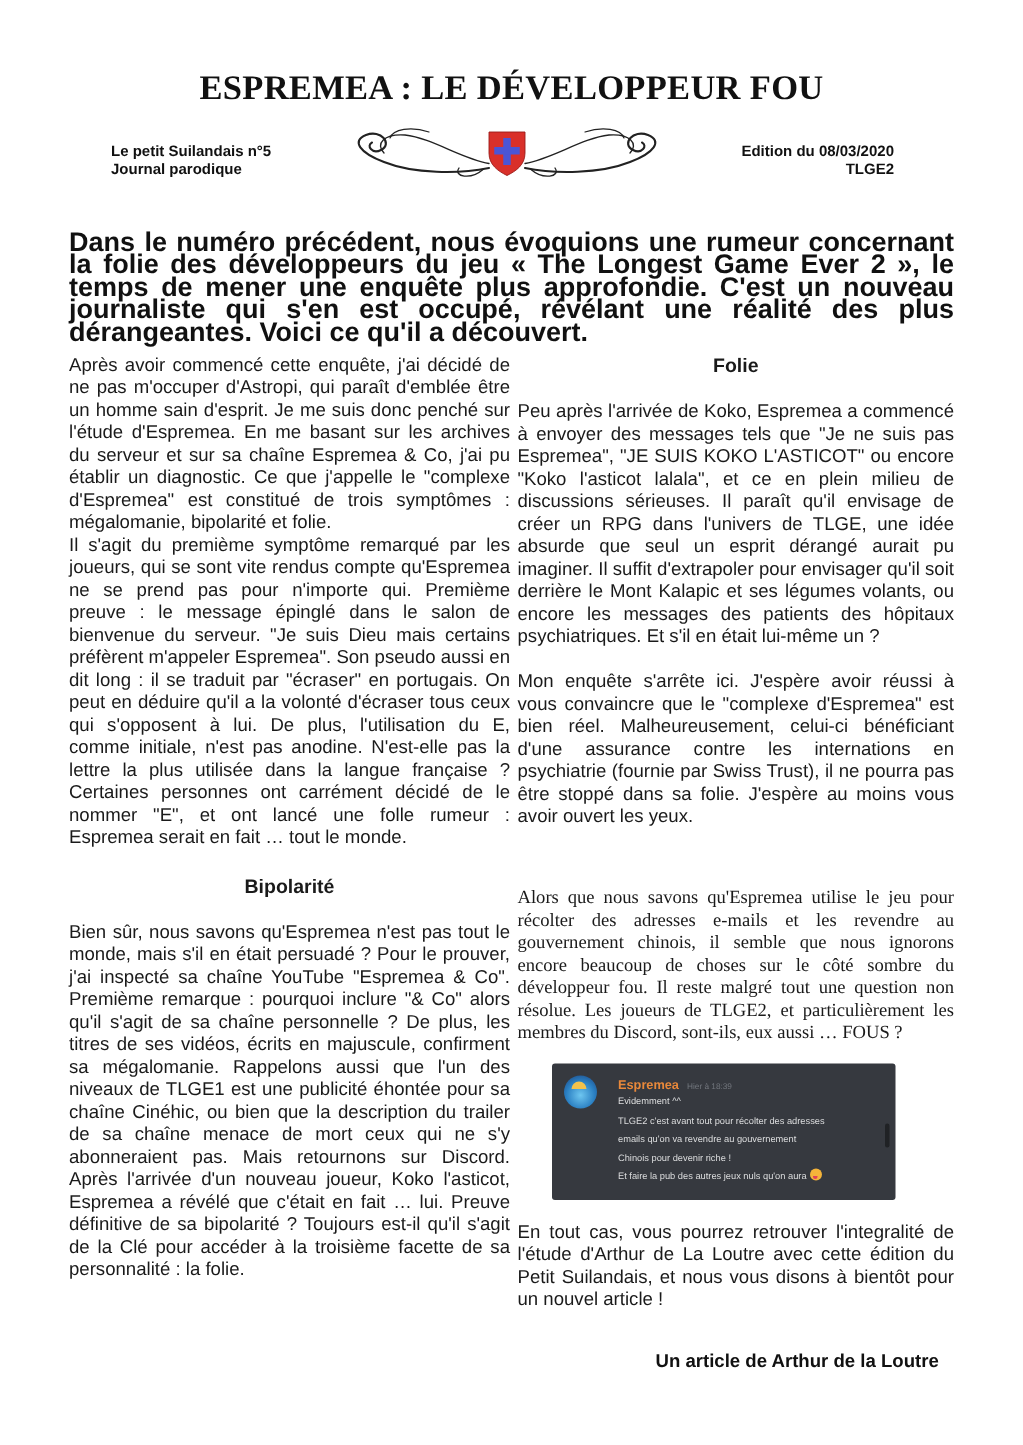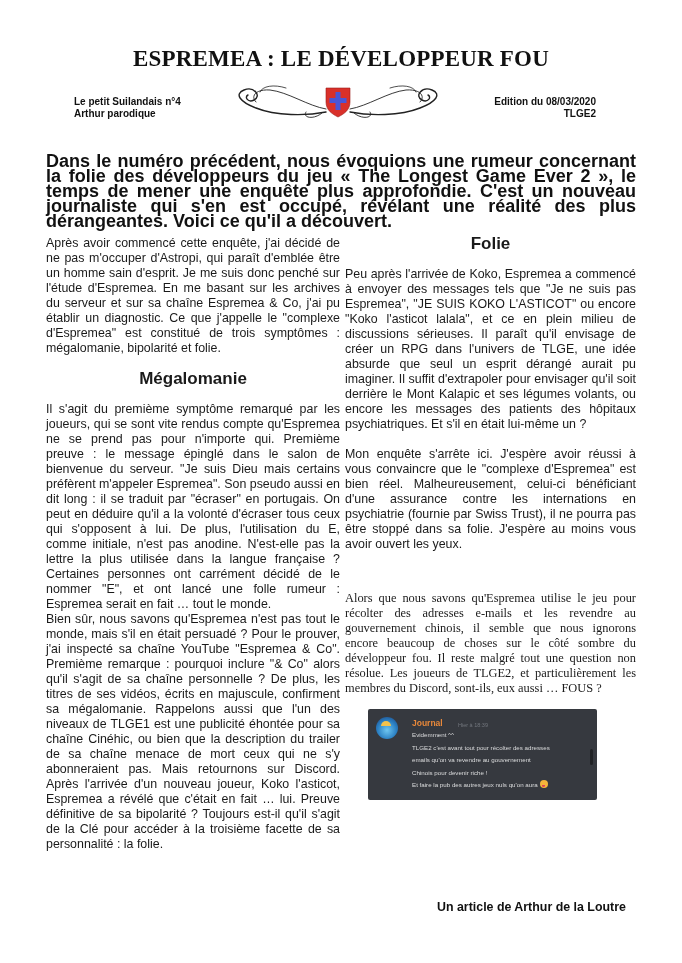--- a/index.html
+++ b/index.html
@@ -21,21 +21,21 @@
 
     .lead {
       position: absolute; left: 46px; top: 154px; width: 590px;
       font-size: 18px; font-weight: bold; line-height: 15px; text-align: justify;
     }
 
     .col { position: absolute; font-size: 12.4px; line-height: 15px; text-align: justify; color: #1a1a1a; }
     .col-left { left: 46px; top: 236px; width: 294px; }
     .col-right { left: 345px; top: 236px; width: 291px; }
     .col p { margin: 0; }
-    .col h2 { font-size: 17px; font-weight: bold; text-align: center; line-height: 16px; }
+    .col h2 { font-size: 13px; font-weight: bold; text-align: center; line-height: 16px; }
 
     .h-mega { margin-top: 15px; margin-bottom: 15px; }
     .h-bipo { margin-top: 17px; margin-bottom: 15px; }
     .h-folie { margin-top: 0; margin-bottom: 15px; }
 
     .gap-1 { margin-top: 15px !important; }
     .gap-2 { margin-top: 39px !important; font-family: Liberation Serif, serif; }
     .gap-3 { margin-top: 14px !important; }
 
     .discord {
@@ -66,22 +66,22 @@
     .signature {
       position: absolute; left: 437px; top: 900px; font-size: 12.4px; font-weight: bold; text-align: center;
     }
   </style>
 </head>
 <body>
 
 <div class="title">ESPREMEA : LE DÉVELOPPEUR FOU</div>
 
 <div class="masthead-left">
-  <div>Le petit Suilandais n°4</div>
-  <div>Arthur parodique</div>
+  <div>Le petit Suilandais n°5</div>
+  <div>Journal parodique</div>
 </div>
 
 <svg class="ornament" viewBox="0 0 224 40">
   <g fill="none" stroke="#222" stroke-width="1.4" stroke-linecap="round">
     <path d="M100 30 C80 34, 50 34, 30 26 C14 20, 8 12, 18 8 C28 4, 36 14, 28 18 C22 21, 18 15, 22 13"></path>
     <path d="M100 27 C82 24, 62 10, 44 8 C30 7, 24 14, 30 20" stroke-width="0.9"></path>
     <path d="M96 31 C88 38, 76 36, 80 30" stroke-width="0.9"></path>
     <path d="M60 6 C48 2, 36 4, 34 10" stroke-width="0.8"></path>
     <path d="M124 30 C144 34, 174 34, 194 26 C210 20, 216 12, 206 8 C196 4, 188 14, 196 18 C202 21, 206 15, 202 13"></path>
     <path d="M124 27 C142 24, 162 10, 180 8 C194 7, 200 14, 194 20" stroke-width="0.9"></path>
@@ -97,40 +97,41 @@
 
 <div class="masthead-right">
   <div>Edition du 08/03/2020</div>
   <div>TLGE2</div>
 </div>
 
 <p class="lead">Dans le numéro précédent, nous évoquions une rumeur concernant la folie des développeurs du jeu « The Longest Game Ever 2 », le temps de mener une enquête plus approfondie. C'est un nouveau journaliste qui s'en est occupé, révélant une réalité des plus dérangeantes. Voici ce qu'il a découvert.</p>
 
 <div class="col col-left">
   <p>Après avoir commencé cette enquête, j'ai décidé de ne pas m'occuper d'Astropi, qui paraît d'emblée être un homme sain d'esprit. Je me suis donc penché sur l'étude d'Espremea. En me basant sur les archives du serveur et sur sa chaîne Espremea &amp; Co, j'ai pu établir un diagnostic. Ce que j'appelle le "complexe d'Espremea" est constitué de trois symptômes : mégalomanie, bipolarité et folie.</p>
-  <h2 class="h-mega">Mégalomanie</h2>
   <p>Il s'agit du premième symptôme remarqué par les joueurs, qui se sont vite rendus compte qu'Espremea ne se prend pas pour n'importe qui. Premième preuve : le message épinglé dans le salon de bienvenue du serveur. "Je suis Dieu mais certains préfèrent m'appeler Espremea". Son pseudo aussi en dit long : il se traduit par "écraser" en portugais. On peut en déduire qu'il a la volonté d'écraser tous ceux qui s'opposent à lui. De plus, l'utilisation du E, comme initiale, n'est pas anodine. N'est-elle pas la lettre la plus utilisée dans la langue française ? Certaines personnes ont carrément décidé de le nommer "E", et ont lancé une folle rumeur : Espremea serait en fait … tout le monde.</p>
+  <h2 class="h-bipo">Bipolarité</h2>
   <p>Bien sûr, nous savons qu'Espremea n'est pas tout le monde, mais s'il en était persuadé ? Pour le prouver, j'ai inspecté sa chaîne YouTube "Espremea &amp; Co". Premième remarque : pourquoi inclure "&amp; Co" alors qu'il s'agit de sa chaîne personnelle ? De plus, les titres de ses vidéos, écrits en majuscule, confirment sa mégalomanie. Rappelons aussi que l'un des niveaux de TLGE1 est une publicité éhontée pour sa chaîne Cinéhic, ou bien que la description du trailer de sa chaîne menace de mort ceux qui ne s'y abonneraient pas. Mais retournons sur Discord. Après l'arrivée d'un nouveau joueur, Koko l'asticot, Espremea a révélé que c'était en fait … lui. Preuve définitive de sa bipolarité ? Toujours est-il qu'il s'agit de la Clé pour accéder à la troisième facette de sa personnalité : la folie.</p>
 </div>
 
 <div class="col col-right">
   <h2 class="h-folie">Folie</h2>
   <p>Peu après l'arrivée de Koko, Espremea a commencé à envoyer des messages tels que "Je ne suis pas Espremea", "JE SUIS KOKO L'ASTICOT" ou encore "Koko l'asticot lalala", et ce en plein milieu de discussions sérieuses. Il paraît qu'il envisage de créer un RPG dans l'univers de TLGE, une idée absurde que seul un esprit dérangé aurait pu imaginer. Il suffit d'extrapoler pour envisager qu'il soit derrière le Mont Kalapic et ses légumes volants, ou encore les messages des patients des hôpitaux psychiatriques. Et s'il en était lui-même un ?</p>
   <p class="gap-1">Mon enquête s'arrête ici. J'espère avoir réussi à vous convaincre que le "complexe d'Espremea" est bien réel. Malheureusement, celui-ci bénéficiant d'une assurance contre les internations en psychiatrie (fournie par Swiss Trust), il ne pourra pas être stoppé dans sa folie. J'espère au moins vous avoir ouvert les yeux.</p>
   <p class="gap-2">Alors que nous savons qu'Espremea utilise le jeu pour récolter des adresses e-mails et les revendre au gouvernement chinois, il semble que nous ignorons encore beaucoup de choses sur le côté sombre du développeur fou. Il reste malgré tout une question non résolue. Les joueurs de TLGE2, et particulièrement les membres du Discord, sont-ils, eux aussi … FOUS ?</p>
 
   <div class="discord">
     <div class="avatar"></div>
-    <span class="name">Journal</span>
+    <span class="name">Espremea</span>
     <span class="time">Hier à 18:39</span>
     <div class="lines">
       <div>Evidemment ^^</div>
       <div>TLGE2 c'est avant tout pour récolter des adresses</div>
       <div>emails qu'on va revendre au gouvernement</div>
       <div>Chinois pour devenir riche !</div>
       <div><span>Et faire la pub des autres jeux nuls qu'on aura</span><span class="emoji"></span></div>
     </div>
     <div class="scroll"></div>
   </div>
 
+  <p class="gap-3">En tout cas, vous pourrez retrouver l'integralité de l'étude d'Arthur de La Loutre avec cette édition du Petit Suilandais, et nous vous disons à bientôt pour un nouvel article !</p>
 </div>
 
 <div class="signature">Un article de Arthur de la Loutre</div>
 
 </body></html>

